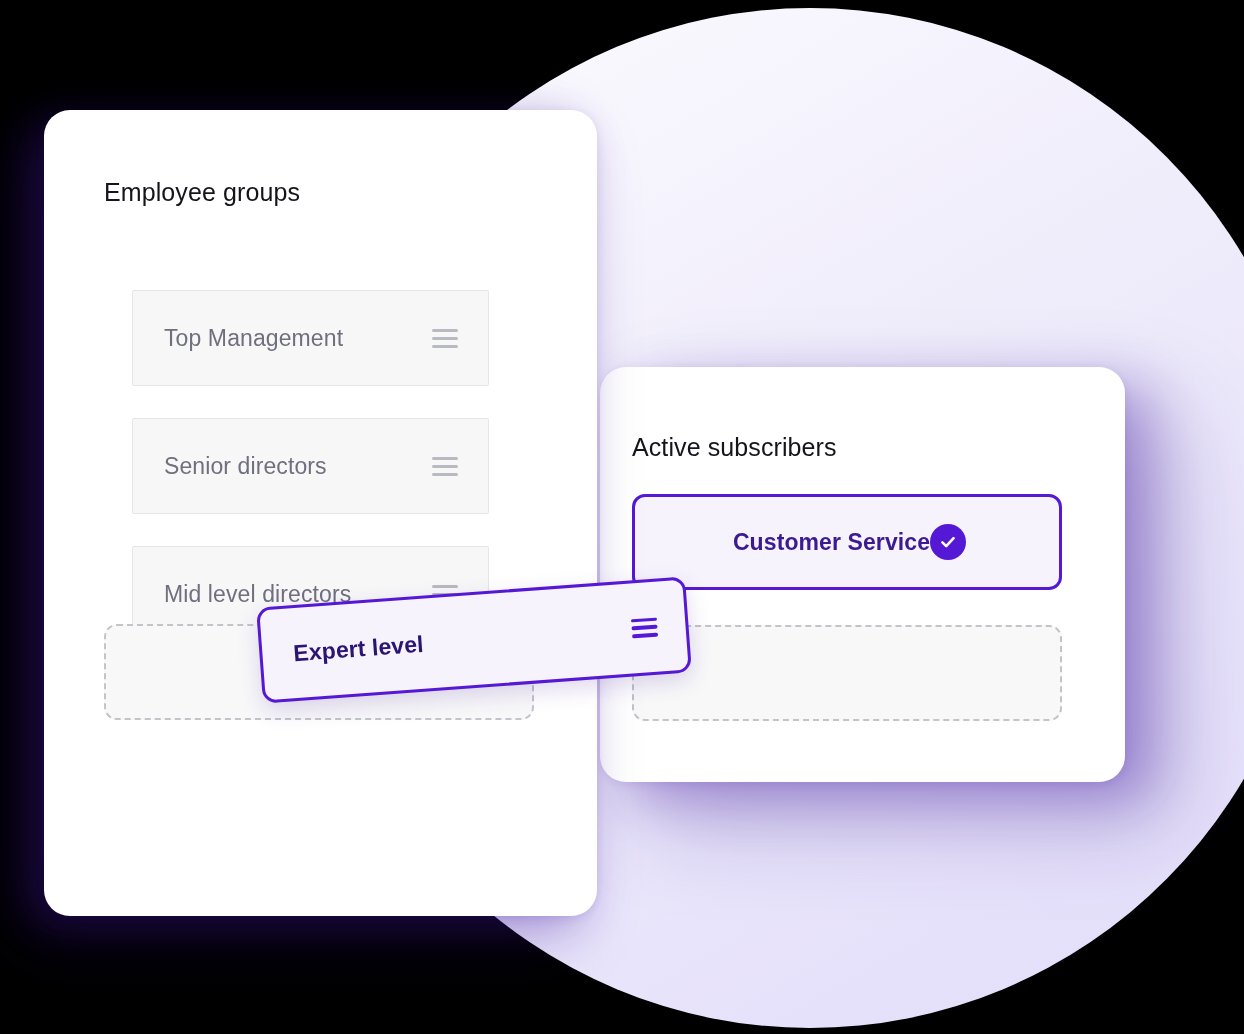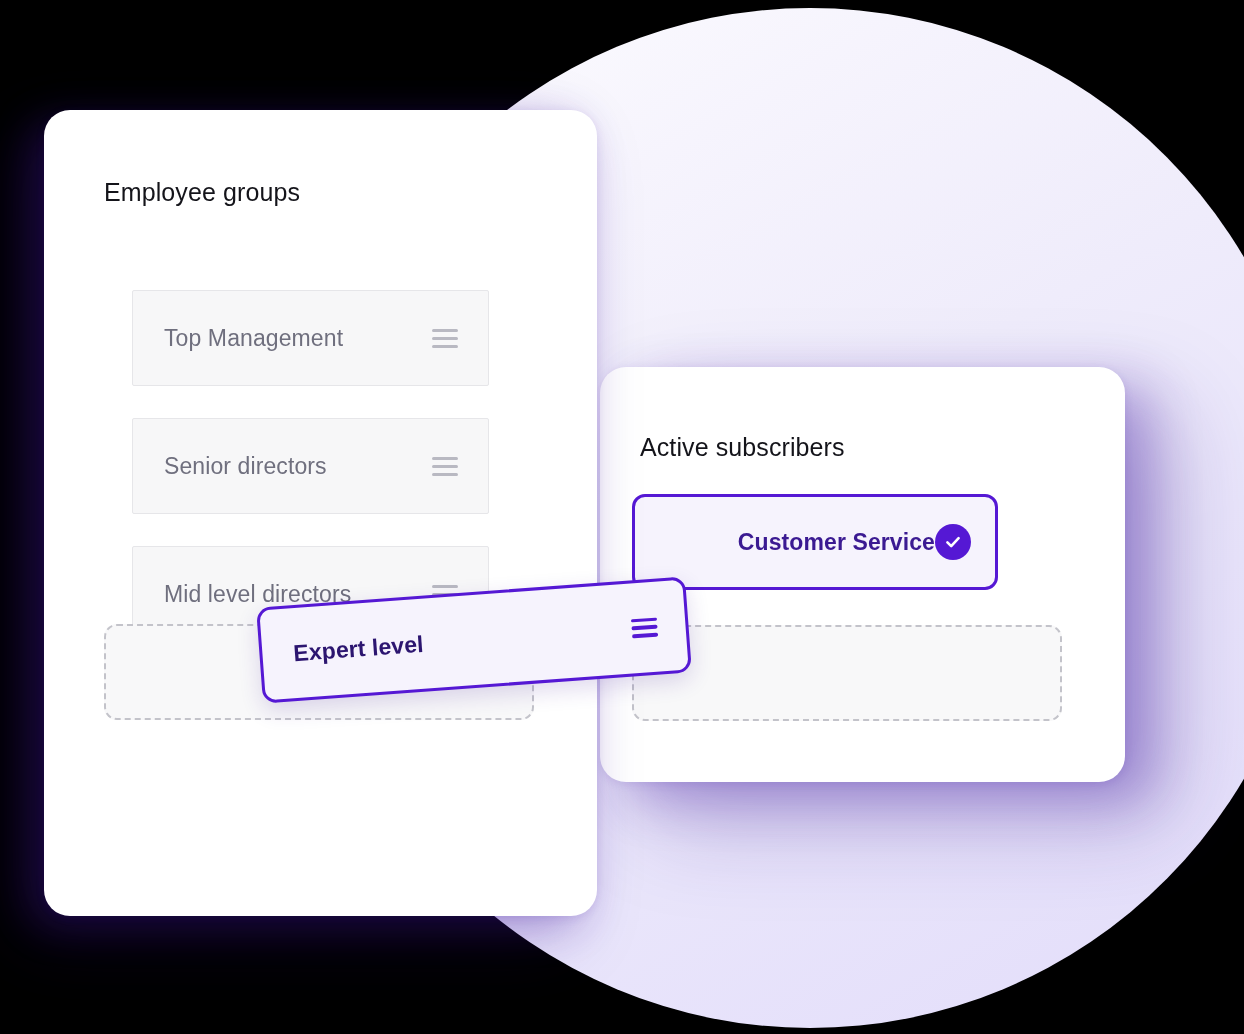--- a/index.html
+++ b/index.html
@@ -71,21 +71,21 @@
 
   .panel-title {
     position: absolute;
     font-size: 25px;
     font-weight: 400;
     color: #14141a;
     letter-spacing: 0.1px;
     white-space: nowrap;
   }
   .panel-left .panel-title  { left: 60px; top: 68px; }
-  .panel-right .panel-title { left: 40px; top: 66px; }
+  .panel-right .panel-title { left: 32px; top: 66px; }
 
   
   .row {
     position: absolute;
     left: 60px;
     width: 357px;
     height: 96px;
     border-radius: 2px;
     background: #f7f7f8;
     border: 1px solid #e6e6e9;
@@ -131,28 +131,28 @@
     border: 2px dashed #c3c3ca;
   }
   .dropzone-left  { left: 60px;  top: 514px; width: 430px; }
   .dropzone-right { left: 32px;  top: 258px; width: 430px; }
 
   
   .row-selected {
     position: absolute;
     left: 32px;
     top: 127px;
-    width: 366px;
+    width: 430px;
     height: 96px;
     border-radius: 13px;
     background: #f6f3fd;
     border: 3px solid #5518d4;
     display: flex;
     align-items: center;
-    justify-content: flex-end;
+    justify-content: center;
     padding: 0 24px 0 29px;
   }
   .row-selected .row-label {
     color: #3b1a92;
     font-weight: 700;
     font-size: 23px;
   }
 
   .check-badge {
     width: 36px;

